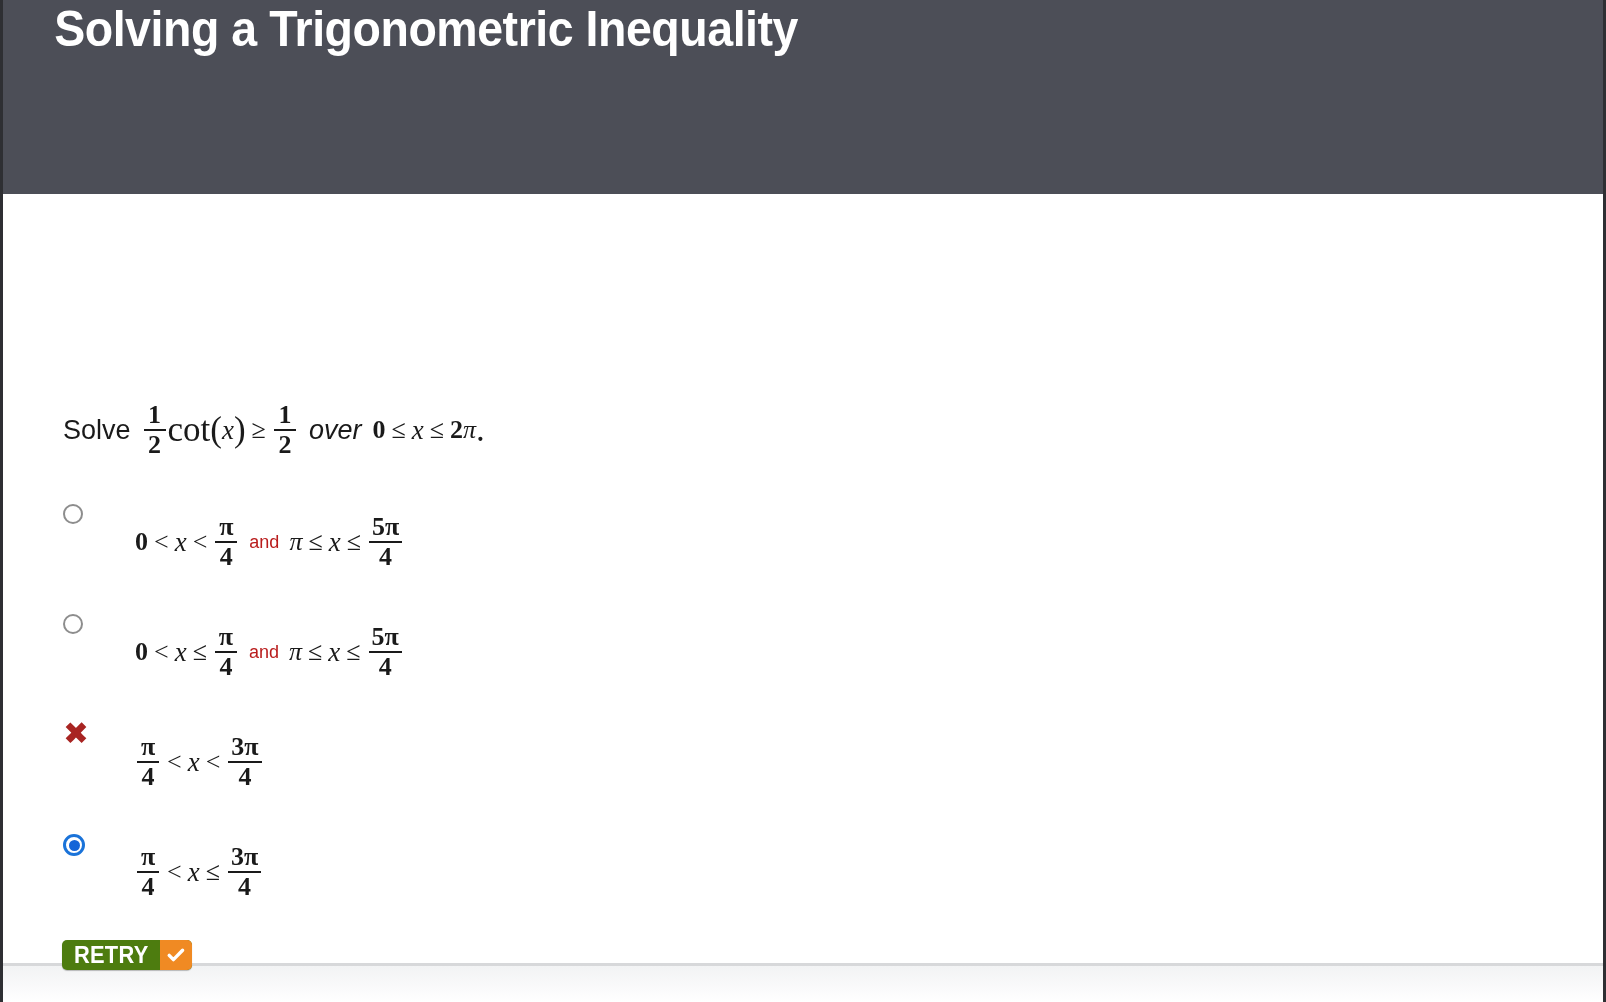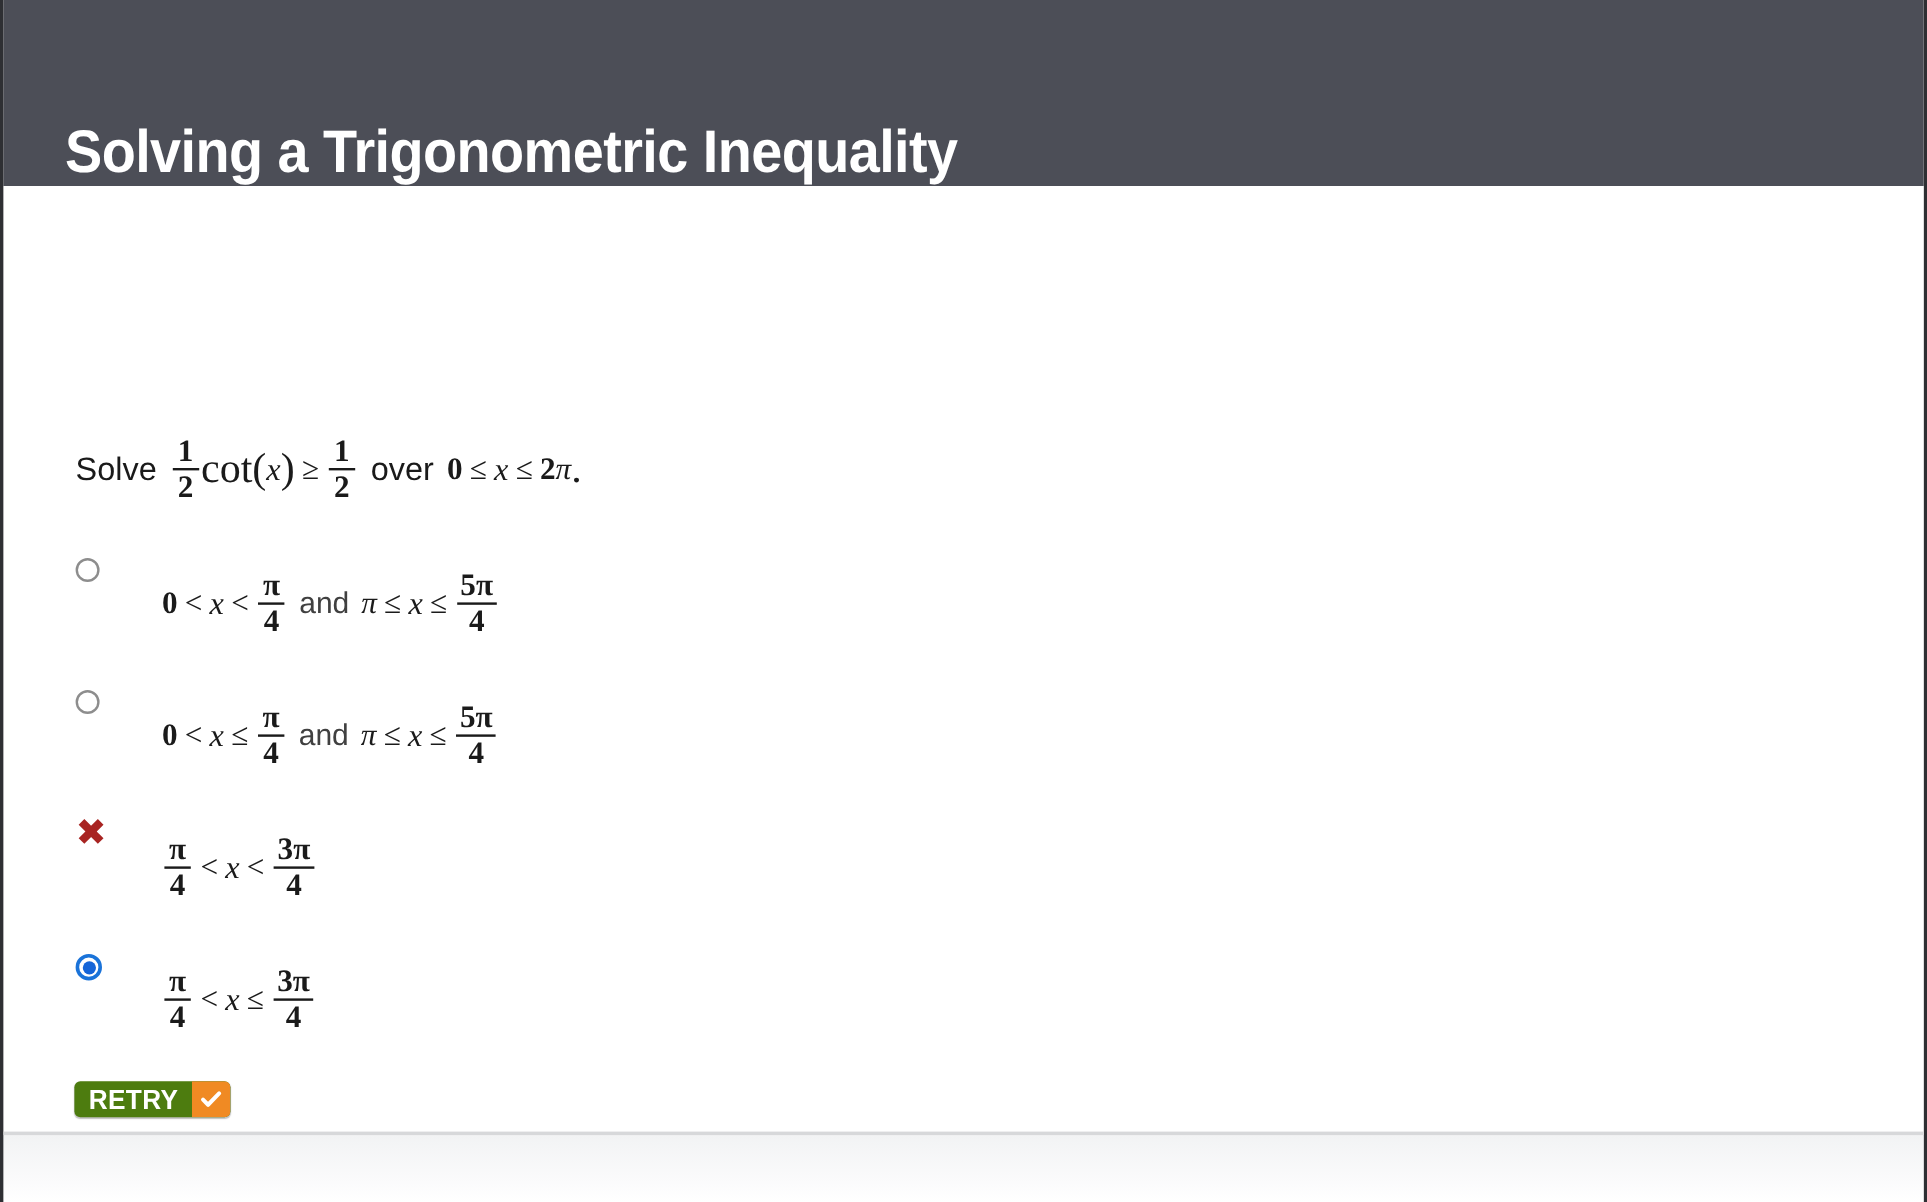--- a/index.html
+++ b/index.html
@@ -21,24 +21,24 @@
     box-sizing: border-box;
     border-left: 3px solid #2e2f33;
     border-right: 3px solid #2e2f33;
     background: #ffffff;
     display: flex;
     flex-direction: column;
   }
 
   
   #title-bar {
-    height: 155px;
+    height: 194px;
     background: #4c4e57;
     display: flex;
-    align-items: flex-end;
+    align-items: flex-start;
     flex: 0 0 auto;
     box-sizing: border-box;
   }
   #page-title {
     color: #ffffff;
     font-family: "Liberation Sans Narrow", "Liberation Sans", sans-serif;
     font-size: 50px;
     font-weight: bold;
     letter-spacing: -0.5px;
     padding-left: 55px;
@@ -62,21 +62,21 @@
     position: absolute;
     left: 60px;
     top: 208px;
     font-size: 27px;
     color: #1a1a1a;
     display: flex;
     align-items: center;
     white-space: nowrap;
   }
   #question-stem .word { margin-right: 11px; }
-  #question-stem .word.post { margin-left: 11px; margin-right: 11px; }
+  #question-stem .word.post { margin-left: 11px; margin-right: 11px; font-style: italic; }
   .mathvar {
     font-family: "Liberation Serif", serif;
     font-style: italic;
     font-size: 27px;
   }
   .mathsym {
     font-family: "Liberation Serif", serif;
     font-size: 35px;
   }
   .pi-glyph {
@@ -179,23 +179,23 @@
   .option-expr {
     display: flex;
     align-items: center;
     white-space: nowrap;
     padding-left: 26px;
     padding-top: 20px;
     color: #1a1a1a;
   }
   .option-expr .conj {
     font-family: "Liberation Sans", sans-serif;
-    font-size: 25px;
+    font-size: 18px;
     margin: 0 10px;
-    color: #404040;
+    color: #b91c1c;
   }
   .rel {
     font-family: "Liberation Serif", serif;
     font-size: 26px;
     margin: 0 6px;
   }
   .num-plain {
     font-family: "Liberation Serif", serif;
     font-weight: bold;
     font-size: 26px;

